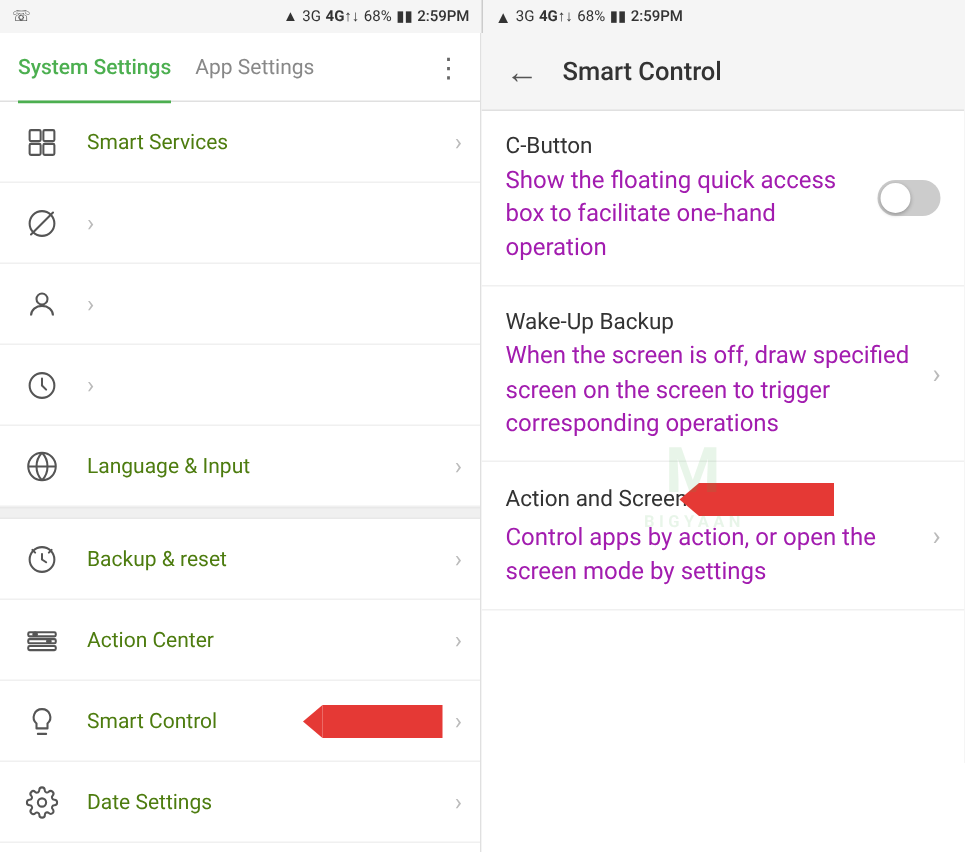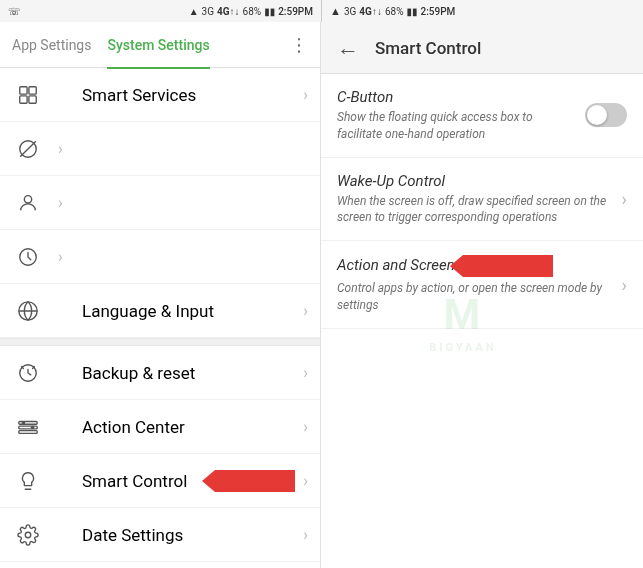--- a/index.html
+++ b/index.html
@@ -114,23 +114,22 @@
     }
     .item-icon svg {
       width: 22px;
       height: 22px;
       stroke: #555;
       fill: none;
       stroke-width: 1.5;
     }
     .item-label {
       flex: 1;
-      font-size: 17px;
-      color: #000000;
-      margin-left: 24px;
+      font-size: 14px;
+      color: #4d7c0f;
     }
     .item-chevron {
       color: #bbb;
       font-size: 16px;
     }
 
     
     .section-divider {
       height: 8px;
       background: #f0f0f0;
@@ -176,30 +175,29 @@
     .right-item {
       display: flex;
       align-items: center;
       padding: 14px 16px;
       border-bottom: 1px solid #f0f0f0;
       cursor: pointer;
       min-height: 60px;
     }
     .right-item-content {
       flex: 1;
-      font-style: italic;
     }
     .right-item-title {
       font-size: 15px;
       color: #333;
       margin-bottom: 3px;
     }
     .right-item-desc {
-      font-size: 12px;
-      color: #737373;
+      font-size: 16px;
+      color: #a21caf;
       line-height: 1.4;
     }
     .right-item-action {
       margin-left: 8px;
       flex-shrink: 0;
     }
 
     
     .toggle-switch {
       width: 42px;
@@ -255,25 +253,25 @@
       <span style="font-weight:500;">2:59PM</span>
     </div>
   </div>
 </div>
 
 <div class="content-area">
 
   <div class="left-panel">
 
     <div class="tab-bar">
+      <div class="tab-item active">
+        <span>System Settings</span>
+      </div>
       <div class="tab-item">
         <span>App Settings</span>
-      </div>
-      <div class="tab-item active">
-        <span>System Settings</span>
       </div>
       <div class="tab-more">⋮</div>
     </div>
 
     <div class="settings-list">
 
       <div class="settings-item">
         <div class="item-icon">
           <svg viewBox="0 0 24 24">
               <rect x="3" y="3" width="8" height="8" rx="1"></rect>
@@ -405,21 +403,21 @@
           <div class="right-item-title">C-Button</div>
           <div class="right-item-desc">Show the floating quick access box to facilitate one-hand operation</div>
         </div>
         <div class="right-item-action">
           <div class="toggle-switch"></div>
         </div>
       </div>
 
       <div class="right-item">
         <div class="right-item-content">
-          <div class="right-item-title">Wake-Up Control</div>
+          <div class="right-item-title">Wake-Up Backup</div>
           <div class="right-item-desc">When the screen is off, draw specified screen on the screen to trigger corresponding operations</div>
         </div>
         <div class="right-item-action" style="color:#bbb;font-size:18px;">›</div>
       </div>
 
       <div class="right-item" style="position:relative;">
         <div class="right-item-content">
           <div style="display:flex;align-items:center;margin-bottom:3px;">
             <div class="right-item-title" style="margin-right:8px;">Action and Screen</div>
 

